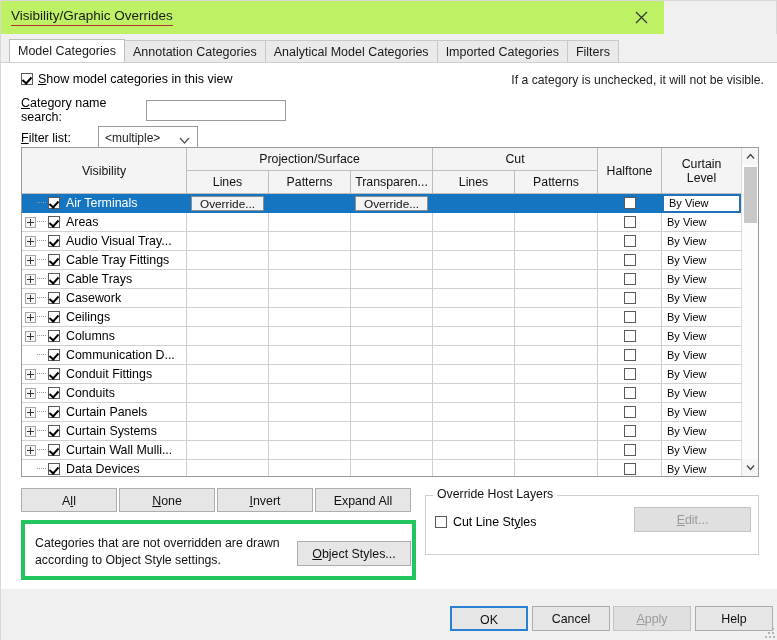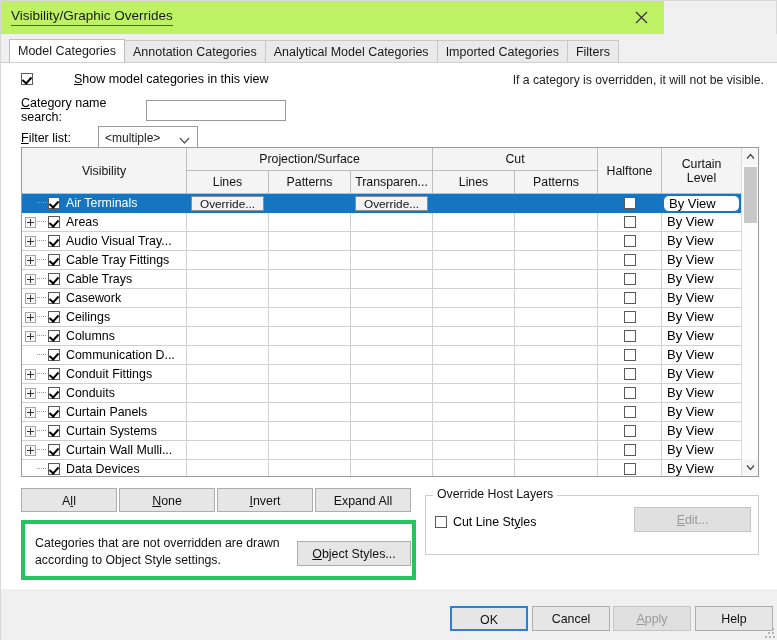--- a/index.html
+++ b/index.html
@@ -32,21 +32,21 @@
   
   .panel{position:absolute;left:0;top:62px;width:777px;height:526px;background:#ffffff;
          box-sizing:border-box;}
 
   .chk{display:inline-block;width:12px;height:12px;border:1px solid #5a5a5a;
        background:#fff;box-sizing:border-box;position:relative;vertical-align:-2px;}
   .chk.on::after{content:"";position:absolute;left:2px;top:1px;width:4px;height:7px;
        border:solid #000;border-width:0 2px 2px 0;transform:rotate(42deg);}
 
   .showrow{position:absolute;left:20px;top:9px;display:flex;align-items:center;gap:5px;}
-  .showrow .lbl{font-size:12.5px;margin-left:36px;}
+  .showrow .lbl{font-size:12.5px;}
   .u{text-decoration:underline;}
   .hint{position:absolute;right:14px;top:10px;font-size:12.2px;color:#222;}
 
   .searchrow{position:absolute;left:20px;top:33px;display:flex;align-items:center;}
   .searchrow .lbl{font-size:12.5px;width:125px;}
   .searchbox{width:140px;height:21px;border:1px solid #9a9a9a;background:#fff;
              box-sizing:border-box;font-family:inherit;font-size:12.5px;padding:0 4px;}
 
   .filterrow{position:absolute;left:20px;top:63px;display:flex;align-items:center;}
   .filterrow .lbl{font-size:12.5px;width:77px;}
@@ -78,21 +78,21 @@
         position:relative;box-sizing:border-box;margin-left:3px;flex:0 0 auto;}
   .plus::before{content:"";position:absolute;left:1px;top:4px;width:7px;height:1px;background:#333;}
   .plus::after{content:"";position:absolute;left:4px;top:1px;width:1px;height:7px;background:#333;}
   .plus.hidden{visibility:hidden;}
   .dash{width:9px;height:1px;border-top:1px dotted #9a9a9a;margin:0 2px 0 1px;flex:0 0 auto;}
   .catname{font-size:12.4px;margin-left:6px;white-space:nowrap;overflow:hidden;}
   .row.sel .catname{color:#ffffff;}
   .ovbtn{height:15px;line-height:14px;border:1px solid #8e8e8e;background:#f3f3f3;
          font-size:11.8px;text-align:center;margin:2px 4px;box-sizing:border-box;
          font-family:inherit;color:#111;}
-  .dv{font-size:13px;padding-left:5px;line-height:18px;border-radius:6px;}
+  .dv{font-size:11px;padding-left:5px;line-height:18px;}
   .dvsel{border:1px solid #2a6fb0;background:#fff;margin:1px;line-height:15px;}
   .hcell{display:flex;align-items:center;justify-content:center;}
 
   
   .vsb{position:absolute;right:0;top:0;width:17px;height:100%;background:#fdfdfd;
        border-left:1px solid #dcdcdc;box-sizing:border-box;}
   .vsb .arw{position:absolute;left:0;width:16px;height:17px;display:flex;
             align-items:center;justify-content:center;background:#f6f6f6;}
   .vsb .arw.up{top:0;}
   .vsb .arw.dn{bottom:0;}
@@ -151,21 +151,21 @@
       </div>
   </div>
   <div class="tab-underline"></div>
 
   <div class="panel">
 
     <div class="showrow">
       <span class="chk on"></span>
       <span class="lbl"><span class="u">S</span><span></span>how model categories in this view</span>
     </div>
-    <div class="hint">If a category is overridden, it will not be visible.</div>
+    <div class="hint">If a category is unchecked, it will not be visible.</div>
 
     <div class="searchrow">
       <span class="lbl"><span class="u">C</span>ategory name search:</span>
       <input class="searchbox" type="text" value="" style="">
     </div>
 
     <div class="filterrow">
       <span class="lbl"><span class="u">F</span>ilter list:</span>
       <div class="combo">
         <span class="val">&lt;multiple&gt;</span>

